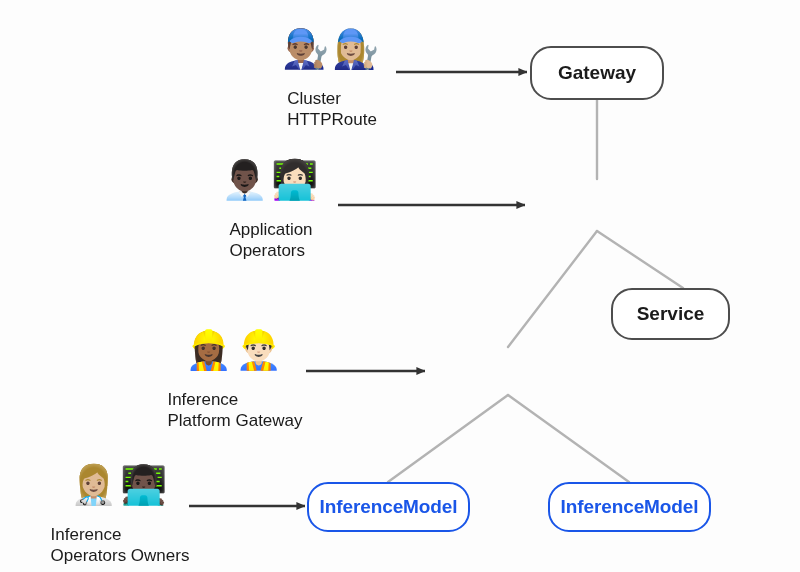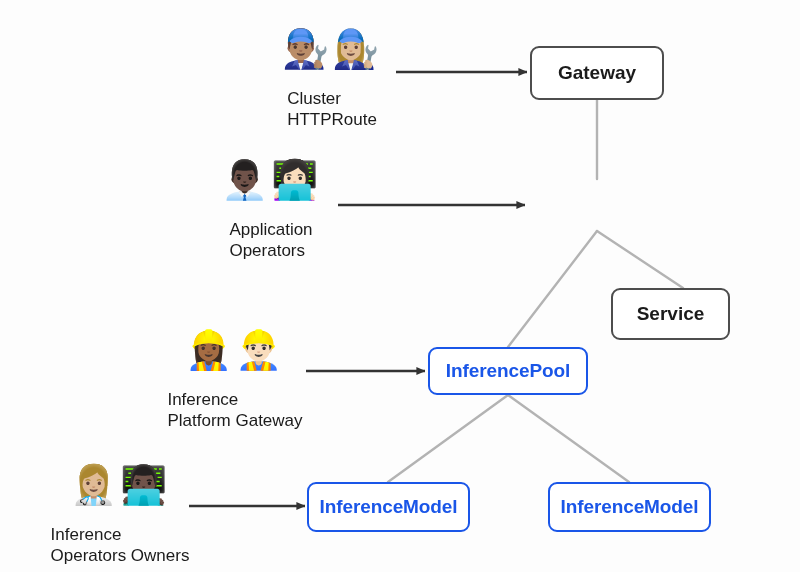--- a/index.html
+++ b/index.html
@@ -28,21 +28,21 @@
     height: 572px;
     pointer-events: none;
   }
   
   .node {
     position: absolute;
     box-sizing: border-box;
     display: flex;
     align-items: center;
     justify-content: center;
-    border-radius: 9px;
+    border-radius: 21px;
     background: #ffffff;
     text-align: center;
     line-height: 1.1;
   }
   .node.core {
     border: 2px solid #4d4d4d;
   }
   .node.core .node-label {
     color: #1b1b1b;
     font-weight: bold;
@@ -145,23 +145,20 @@
 
   <div class="node core" style="left:530px; top:46px; width:134px; height:54px;">
     <span class="node-label">Gateway</span>
   </div>
 
 
   <div class="node core" style="left:611px; top:288px; width:119px; height:52px;">
     <span class="node-label">Service</span>
   </div>
 
-  <div class="node inference" style="left:428px; top:347px; width:160px; height:48px;">
-    <span class="node-label">InferencePool</span>
-  </div>
 
   <div class="node inference" style="left:307px; top:482px; width:163px; height:50px;">
     <span class="node-label">InferenceModel</span>
   </div>
 
   <div class="node inference" style="left:548px; top:482px; width:163px; height:50px;">
     <span class="node-label">InferenceModel</span>
   </div>
 
 </div>

